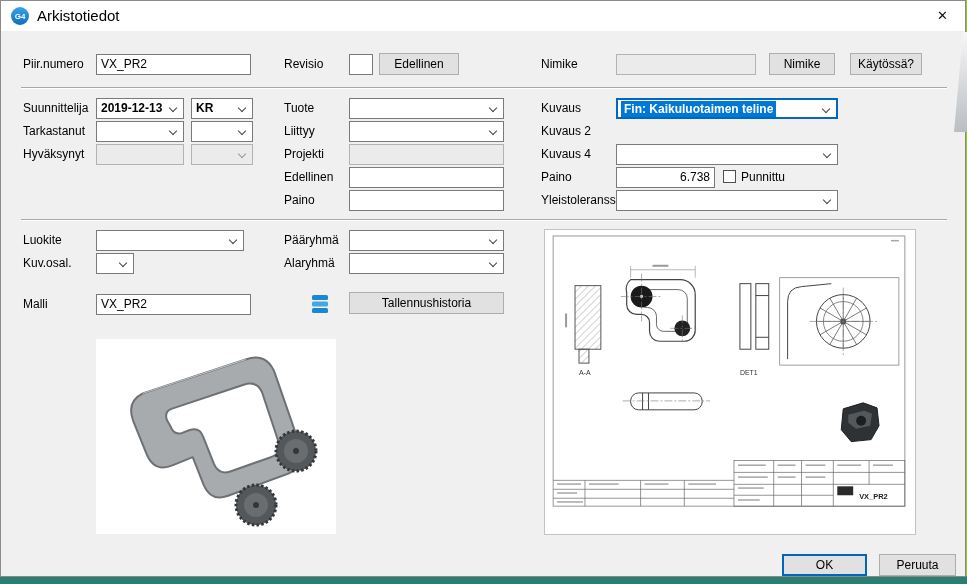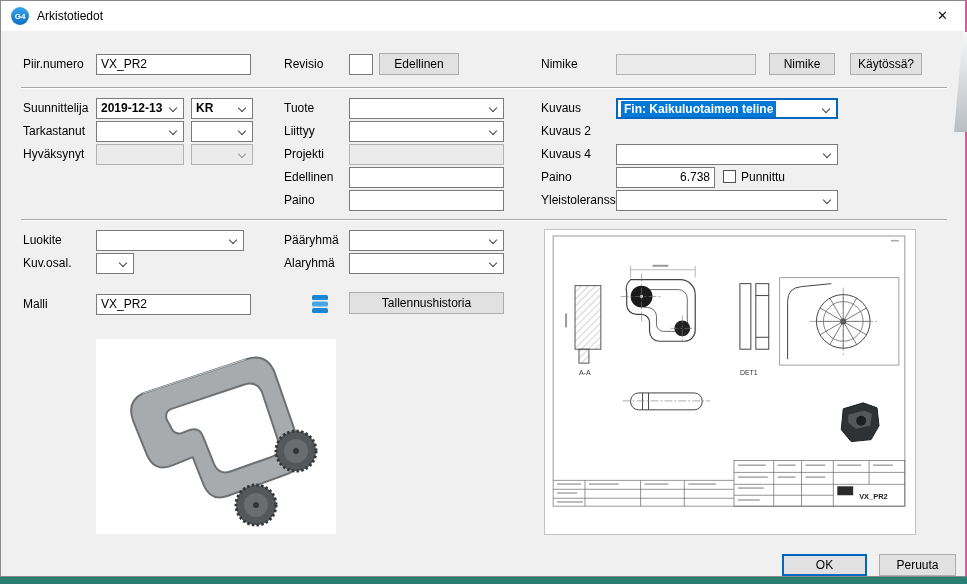--- a/index.html
+++ b/index.html
@@ -1,27 +1,27 @@
 <!DOCTYPE html>
 <html><head>
 <meta charset="utf-8">
 <style>
   * { margin:0; padding:0; box-sizing:border-box; }
   body { font-family:"Liberation Sans","DejaVu Sans",sans-serif; font-size:12px; color:#000; background:#555; }
-  .screen { position:relative; width:967px; height:584px; background:#ec4899; overflow:hidden;padding-left:21px; }
+  .screen { position:relative; width:967px; height:584px; background:#84cc16; overflow:hidden;padding-left:21px; }
   .taskbar-strip { position:absolute; left:0; bottom:0; width:967px; height:8px; background:#2b7f72; }
   .bg-artifact { position:absolute; right:0; top:32px; width:13px; height:100px;
     background:linear-gradient(180deg,#f7f7f7,#b9bec3); clip-path:polygon(70% 0,100% 0,100% 100%,0 100%); z-index:60; }
   .dialog { position:absolute; left:0; top:0; width:966px; height:577px; background:#f0f0f0;
     border:1px solid #8a8a8a; z-index:10; }
   .titlebar { position:absolute; left:0; top:0; right:0; height:30px; background:#ffffff; }
   .app-icon { position:absolute; left:10px; top:6px; width:18px; height:18px; border-radius:50%;
     background:linear-gradient(180deg,#3aa4ea,#0f6fc0); color:#fff; font-size:8px; font-weight:bold;
     display:flex; align-items:center; justify-content:center; }
-  .win-title { position:absolute; left:36px; top:0; height:14px; line-height:30px; font-size:12px; }
+  .win-title { position:absolute; left:36px; top:0; height:14px; line-height:30px; font-size:15px; }
   .close-btn { position:absolute; right:0; top:0; width:45px; height:30px; text-align:center; line-height:30px;
     font-size:13px; color:#111; cursor:default; }
   .lbl { position:absolute; height:21px; line-height:21px; white-space:nowrap; }
   .field { position:absolute; height:21px; line-height:19px; background:#fff; border:1px solid #7a7a7a;
     padding:0 4px; overflow:hidden; white-space:nowrap; }
   .field.disabled { background:#ebebeb; border-color:#b3b3b3; color:#666; }
   .field.num { text-align:right; }
   .combo { position:absolute; height:21px; background:#fff; border:1px solid #7a7a7a; padding:0 18px 0 4px; }
   .combo .combo-text { display:inline-block; line-height:19px; white-space:nowrap; overflow:hidden; max-width:100%;font-weight:bold; }
   .combo .combo-arrow { position:absolute; right:7px; top:6px; width:6px; height:6px;

